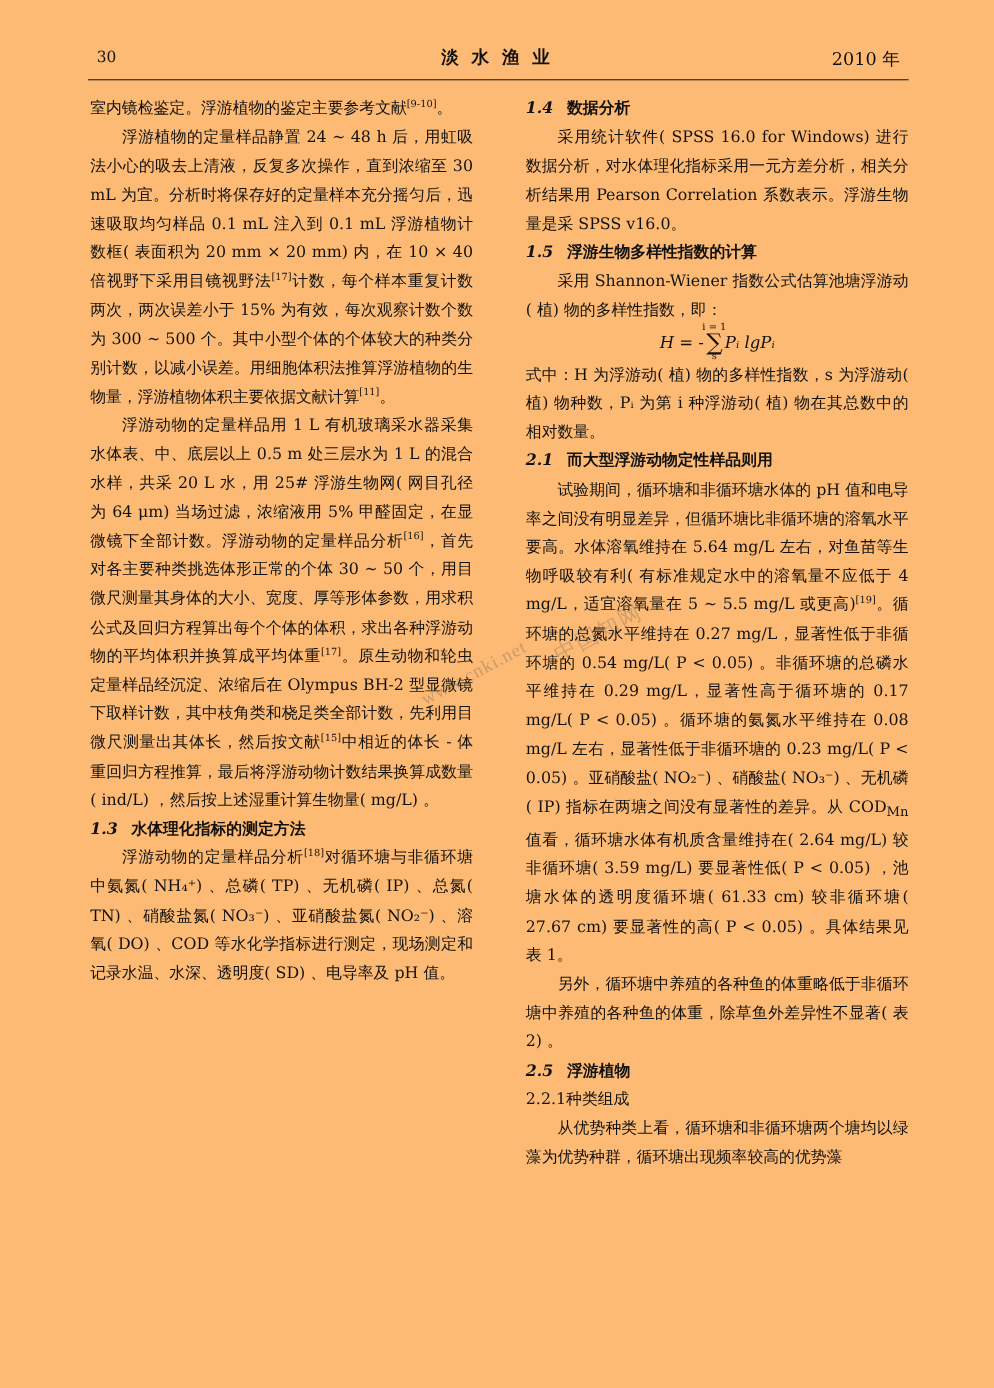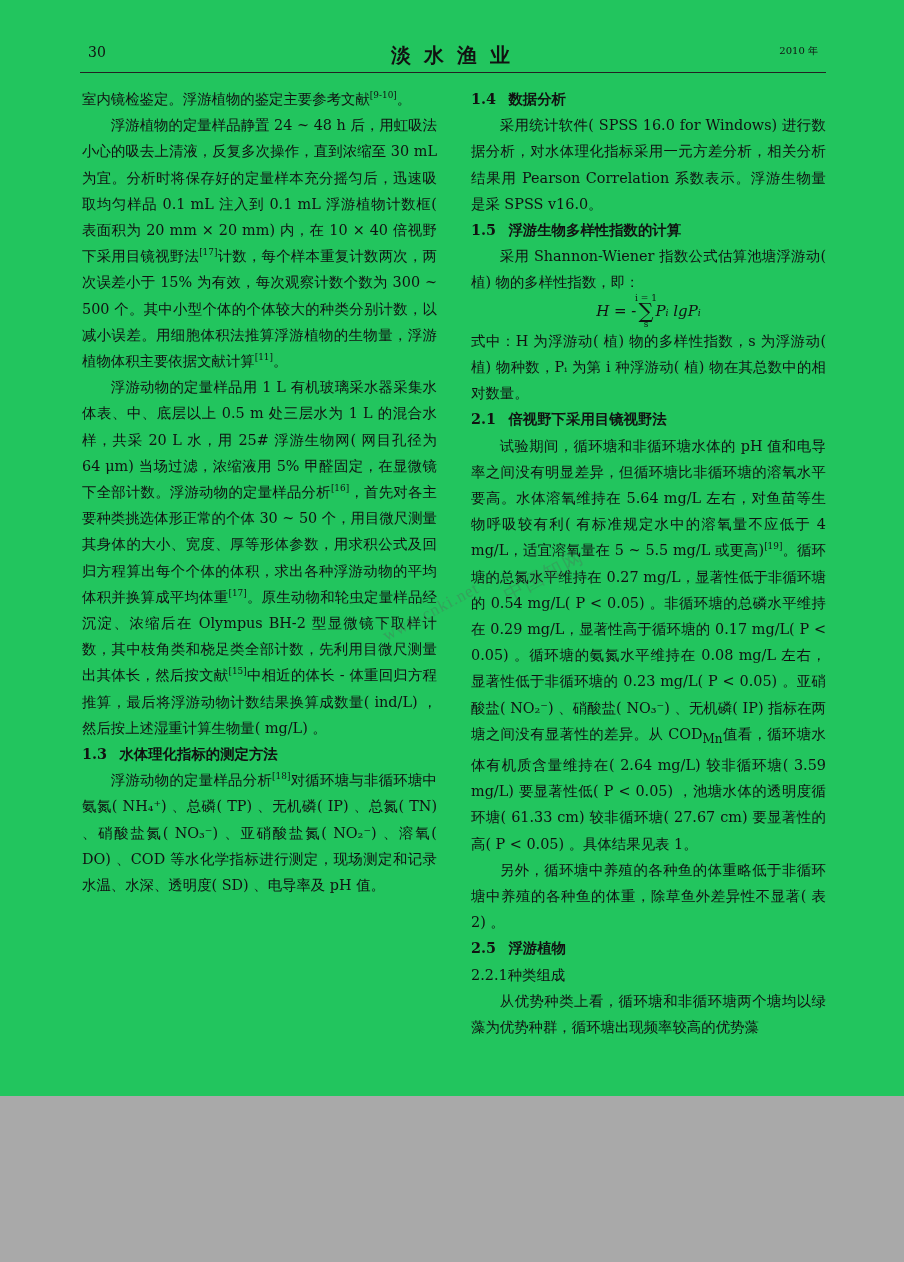--- a/index.html
+++ b/index.html
@@ -3,23 +3,23 @@
 <meta charset="utf-8">
 <style>
   html, body {
     margin: 0;
     padding: 0;
     background: #a9a9a9;
   }
   .page {
     position: relative;
     width: 904px;
-    height: 1096px;
+    height: 1262px;
     margin: 0 auto;
-    background: #22c55e;
+    background: #fdba74;
     box-sizing: border-box;
     font-family: "DejaVu Serif", "Liberation Serif", serif;
     color: #111;
     overflow: hidden;
   }
   .sheet {
     position: absolute;
     left: 48px;
     top: 42px;
     width: 808px;
@@ -36,46 +36,46 @@
     top: 2px;
     font-size: 14px;
     font-family: "DejaVu Serif", "Liberation Serif", serif;
   }
   .runhead .journal {
     position: absolute;
     left: 0;
     right: 0;
     top: 0;
     text-align: center;
-    font-size: 20px;
+    font-size: 16px;
     letter-spacing: 3px;
     font-weight: bold;
   }
   .runhead .year {
     position: absolute;
     right: 38px;
     top: 2px;
-    font-size: 10px;
+    font-size: 16px;
     text-align: right;
   }
   .rule {
     position: absolute;
     left: 32px;
     right: 30px;
     top: 30px;
     border-top: 1px solid #222;
   }
   .cols {
     position: absolute;
     left: 34px;
     right: 30px;
     top: 44px;
     bottom: 0;
     display: flex;
-    gap: 34px;
+    gap: 48px;
   }
   .col {
     width: 358px;
     font-size: 14.4px;
     line-height: 26.2px;
     text-align: justify;
     text-justify: inter-ideograph;
   }
   p {
     margin: 0;
@@ -83,20 +83,21 @@
   .indent {
     text-indent: 2em;
   }
   .head {
     font-weight: bold;
     margin: 0;
   }
   .head .num {
     display: inline-block;
     min-width: 2.6em;
+    font-style: italic;
   }
   .head2 {
     margin: 0;
   }
   sup {
     font-size: 0.62em;
     vertical-align: super;
     line-height: 0;
   }
   .formula {
@@ -197,21 +198,21 @@
 
         <p class="indent">采用 Shannon-Wiener 指数公式估算池塘浮游动( 植) 物的多样性指数，即：</p>
 
         <div class="formula">
           <span>H = -</span><span class="sumblk"><span class="lim-top">i = 1</span><span class="sigma">∑</span><span class="lim-bot">s</span></span><span>Pᵢ lgPᵢ</span>
         </div>
 
         <p>式中：H 为浮游动( 植) 物的多样性指数，s 为浮游动( 植) 物种数，Pᵢ 为第 i 种浮游动( 植) 物在其总数中的相对数量。</p>
 
 
-        <p class="head"><span class="num">2.1</span><span>倍视野下采用目镜视野法</span></p>
+        <p class="head"><span class="num">2.1</span><span>而大型浮游动物定性样品则用</span></p>
 
         <p class="indent"><span>试验期间，循环塘和非循环塘水体的 pH 值和电导率之间没有明显差异，但循环塘比非循环塘的溶氧水平要高。水体溶氧维持在 5.64 mg/L 左右，对鱼苗等生物呼吸较有利( 有标准规定水中的溶氧量不应低于 4 mg/L，适宜溶氧量在 5 ~ 5.5 mg/L 或更高)</span><sup>[19]</sup><span>。循环塘的总氮水平维持在 0.27 mg/L，显著性低于非循环塘的 0.54 mg/L( P &lt; 0.05) 。非循环塘的总磷水平维持在 0.29 mg/L，显著性高于循环塘的 0.17 mg/L( P &lt; 0.05) 。循环塘的氨氮水平维持在 0.08 mg/L 左右，显著性低于非循环塘的 0.23 mg/L( P &lt; 0.05) 。亚硝酸盐( NO₂⁻) 、硝酸盐( NO₃⁻) 、无机磷( IP) 指标在两塘之间没有显著性的差异。从 COD</span><sub>Mn</sub><span>值看，循环塘水体有机质含量维持在( 2.64 mg/L) 较非循环塘( 3.59 mg/L) 要显著性低( P &lt; 0.05) ，池塘水体的透明度循环塘( 61.33 cm) 较非循环塘( 27.67 cm) 要显著性的高( P &lt; 0.05) 。具体结果见表 1。</span></p>
 
         <p class="indent">另外，循环塘中养殖的各种鱼的体重略低于非循环塘中养殖的各种鱼的体重，除草鱼外差异性不显著( 表 2) 。</p>
 
         <p class="head"><span class="num">2.5</span><span>浮游植物</span></p>
 
         <p class="head2"><span class="num">2.2.1</span><span>种类组成</span></p>
 
 

